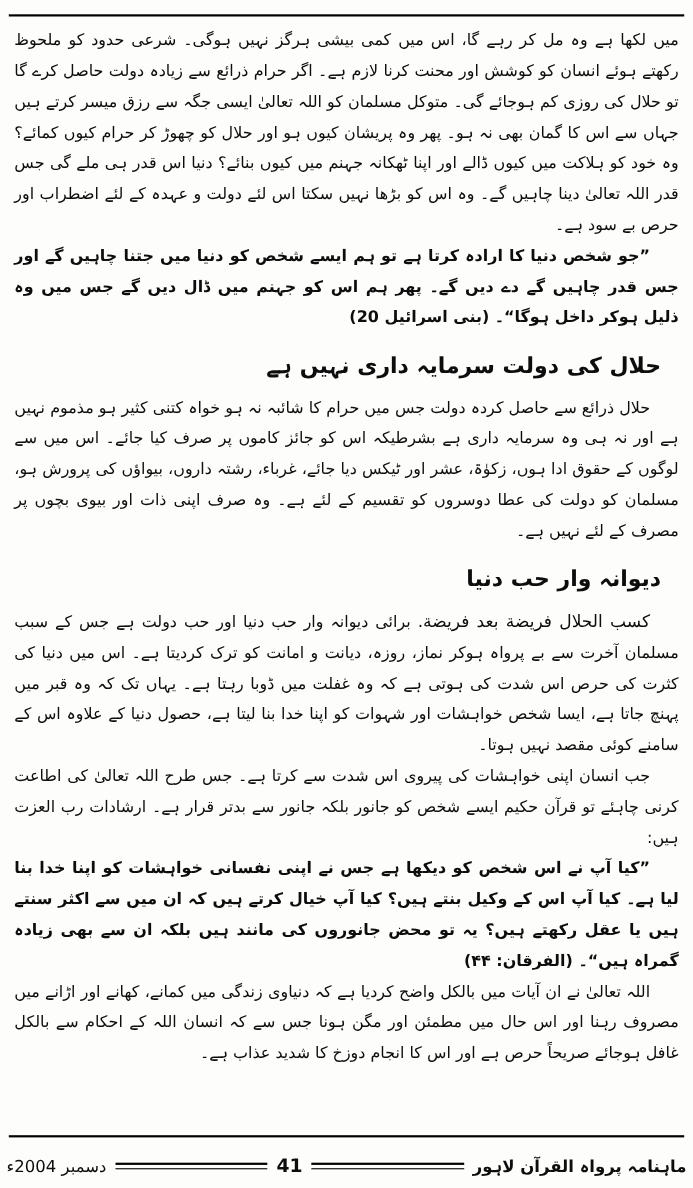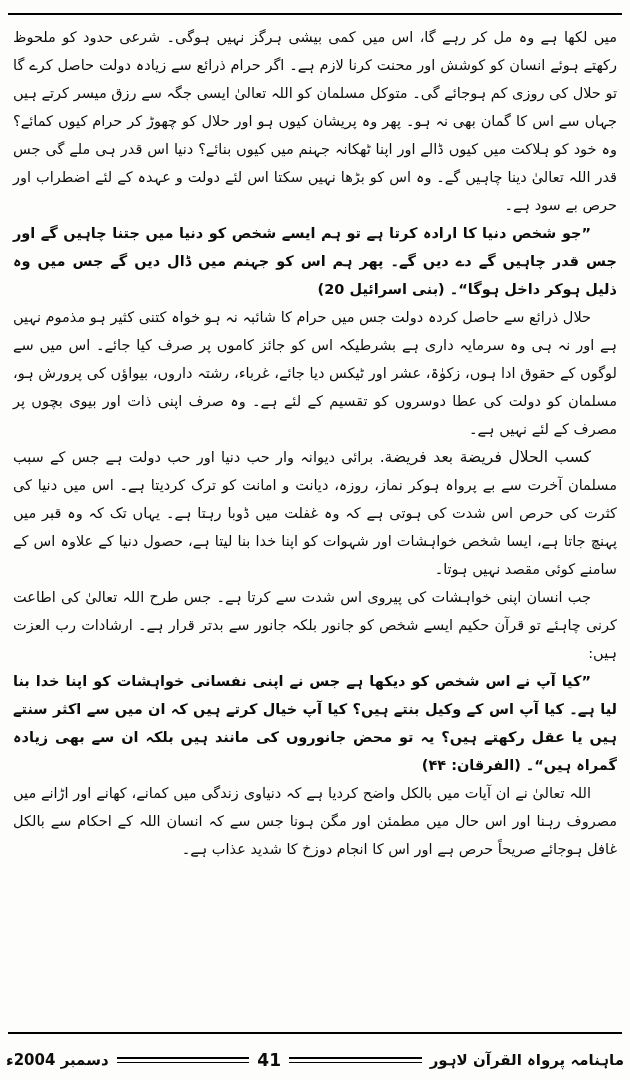--- a/index.html
+++ b/index.html
@@ -84,40 +84,42 @@
   .page-number{
     flex:0 0 auto;
     font-size:17px;
     font-weight:700;
     direction:ltr;
     font-family:"DejaVu Sans",sans-serif;
   }
   .issue-date{
     flex:0 0 auto;
     font-size:15px;
-    font-weight:700;
+    font-weight:400;
     white-space:nowrap;
   }
 </style>
 </head>
 <body>
 
 <div class="page">
 
   <div class="top-rule"></div>
 
   <div class="content">
 
     <p class="body-par no-indent">میں لکھا ہے وہ مل کر رہے گا، اس میں کمی بیشی ہرگز نہیں ہوگی۔ شرعی حدود کو ملحوظ رکھتے ہوئے انسان کو کوشش اور محنت کرنا لازم ہے۔ اگر حرام ذرائع سے زیادہ دولت حاصل کرے گا تو حلال کی روزی کم ہوجائے گی۔ متوکل مسلمان کو اللہ تعالیٰ ایسی جگہ سے رزق میسر کرتے ہیں جہاں سے اس کا گمان بھی نہ ہو۔ پھر وہ پریشان کیوں ہو اور حلال کو چھوڑ کر حرام کیوں کمائے؟ وہ خود کو ہلاکت میں کیوں ڈالے اور اپنا ٹھکانہ جہنم میں کیوں بنائے؟ دنیا اس قدر ہی ملے گی جس قدر اللہ تعالیٰ دینا چاہیں گے۔ وہ اس کو بڑھا نہیں سکتا اس لئے دولت و عہدہ کے لئے اضطراب اور حرص بے سود ہے۔</p>
 
     <p class="quote">”جو شخص دنیا کا ارادہ کرتا ہے تو ہم ایسے شخص کو دنیا میں جتنا چاہیں گے اور جس قدر چاہیں گے دے دیں گے۔ پھر ہم اس کو جہنم میں ڈال دیں گے جس میں وہ ذلیل ہوکر داخل ہوگا“۔ (بنی اسرائیل 20)</p>
 
+    <h2 class="heading">حلال کی دولت سرمایہ داری نہیں ہے</h2>
 
     <p class="body-par">حلال ذرائع سے حاصل کردہ دولت جس میں حرام کا شائبہ نہ ہو خواہ کتنی کثیر ہو مذموم نہیں ہے اور نہ ہی وہ سرمایہ داری ہے بشرطیکہ اس کو جائز کاموں پر صرف کیا جائے۔ اس میں سے لوگوں کے حقوق ادا ہوں، زکوٰۃ، عشر اور ٹیکس دیا جائے، غرباء، رشتہ داروں، بیواؤں کی پرورش ہو، مسلمان کو دولت کی عطا دوسروں کو تقسیم کے لئے ہے۔ وہ صرف اپنی ذات اور بیوی بچوں پر مصرف کے لئے نہیں ہے۔</p>
 
+    <h2 class="heading">دیوانہ وار حب دنیا</h2>
 
 
     <p class="body-par"><span class="hadith-arabic">كسب الحلال فريضة بعد فريضة.</span><span> برائی دیوانہ وار حب دنیا اور حب دولت ہے جس کے سبب مسلمان آخرت سے بے پرواہ ہوکر نماز، روزہ، دیانت و امانت کو ترک کردیتا ہے۔ اس میں دنیا کی کثرت کی حرص اس شدت کی ہوتی ہے کہ وہ غفلت میں ڈوبا رہتا ہے۔ یہاں تک کہ وہ قبر میں پہنچ جاتا ہے، ایسا شخص خواہشات اور شہوات کو اپنا خدا بنا لیتا ہے، حصول دنیا کے علاوہ اس کے سامنے کوئی مقصد نہیں ہوتا۔</span></p>
 
     <p class="body-par">جب انسان اپنی خواہشات کی پیروی اس شدت سے کرتا ہے۔ جس طرح اللہ تعالیٰ کی اطاعت کرنی چاہئے تو قرآن حکیم ایسے شخص کو جانور بلکہ جانور سے بدتر قرار ہے۔ ارشادات رب العزت ہیں:</p>
 
     <p class="quote">”کیا آپ نے اس شخص کو دیکھا ہے جس نے اپنی نفسانی خواہشات کو اپنا خدا بنا لیا ہے۔ کیا آپ اس کے وکیل بنتے ہیں؟ کیا آپ خیال کرتے ہیں کہ ان میں سے اکثر سنتے ہیں یا عقل رکھتے ہیں؟ یہ تو محض جانوروں کی مانند ہیں بلکہ ان سے بھی زیادہ گمراہ ہیں“۔ (الفرقان: ۴۴)</p>
 
 
     <p class="body-par">اللہ تعالیٰ نے ان آیات میں بالکل واضح کردیا ہے کہ دنیاوی زندگی میں کمانے، کھانے اور اڑانے میں مصروف رہنا اور اس حال میں مطمئن اور مگن ہونا جس سے کہ انسان اللہ کے احکام سے بالکل غافل ہوجائے صریحاً حرص ہے اور اس کا انجام دوزخ کا شدید عذاب ہے۔</p>

